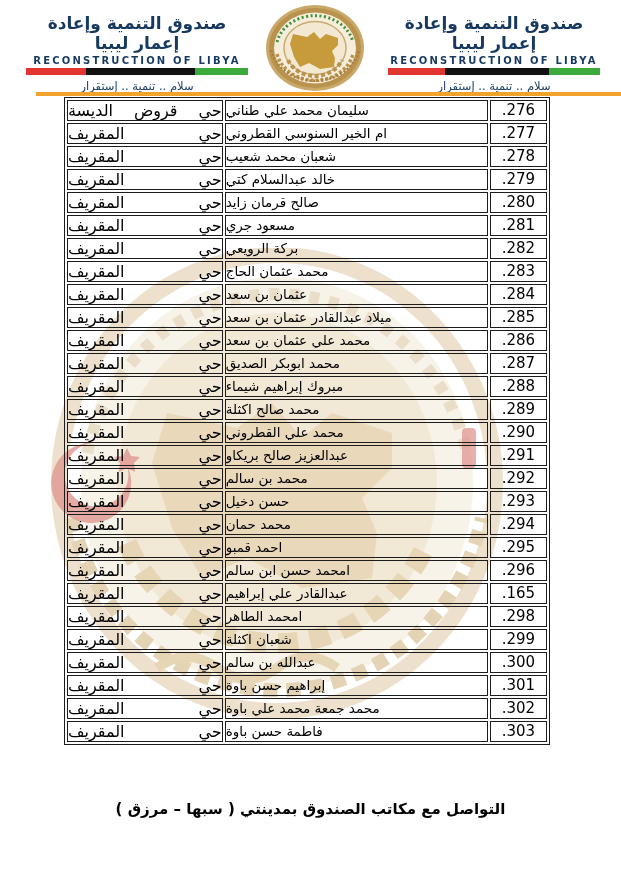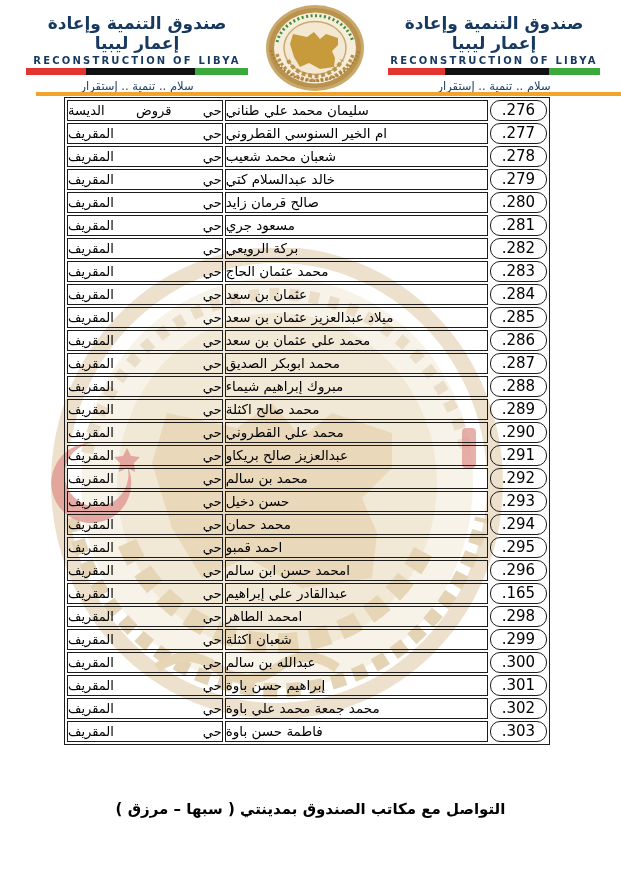--- a/index.html
+++ b/index.html
@@ -36,23 +36,23 @@
     table-layout:fixed;
     background:transparent;
   }
   table.list td{
     border:1.5px solid #1c1c1c;
     height:19px;line-height:19px;
     padding:0;overflow:hidden;white-space:nowrap;
     background:transparent;
     color:#000;
   }
-  td.serial{font-size:15px;text-align:center;direction:rtl;font-family:"DejaVu Sans",sans-serif;border-radius:10px;}
+  td.serial{font-size:15px;text-align:center;direction:rtl;font-family:"DejaVu Sans",sans-serif;}
   td.name{font-size:13.5px;text-align:left;}
-  td.district{font-size:13px;text-align:justify;text-align-last:justify;padding:0 24px;}
+  td.district{font-size:16px;text-align:justify;text-align-last:justify;padding:0 24px;}
   
   .note{
     position:absolute;top:799px;left:0;width:621px;
     direction:rtl;text-align:center;
     font-size:15px;font-weight:bold;color:#000;line-height:21px;
   }
 </style>
 </head>
 <body>
 
@@ -153,21 +153,21 @@
         <td class="name">محمد عثمان الحاج</td>
         <td class="district">حي المقريف</td>
       </tr>
       <tr>
         <td class="serial">284.</td>
         <td class="name">عثمان بن سعد</td>
         <td class="district">حي المقريف</td>
       </tr>
       <tr>
         <td class="serial">285.</td>
-        <td class="name">ميلاد عبدالعزيز عثمان بن سعد</td>
+        <td class="name">ميلاد عبدالقادر عثمان بن سعد</td>
         <td class="district">حي المقريف</td>
       </tr>
       <tr>
         <td class="serial">286.</td>
         <td class="name">محمد علي عثمان بن سعد</td>
         <td class="district">حي المقريف</td>
       </tr>
       <tr>
         <td class="serial">287.</td>
         <td class="name">محمد ابوبكر الصديق</td>

